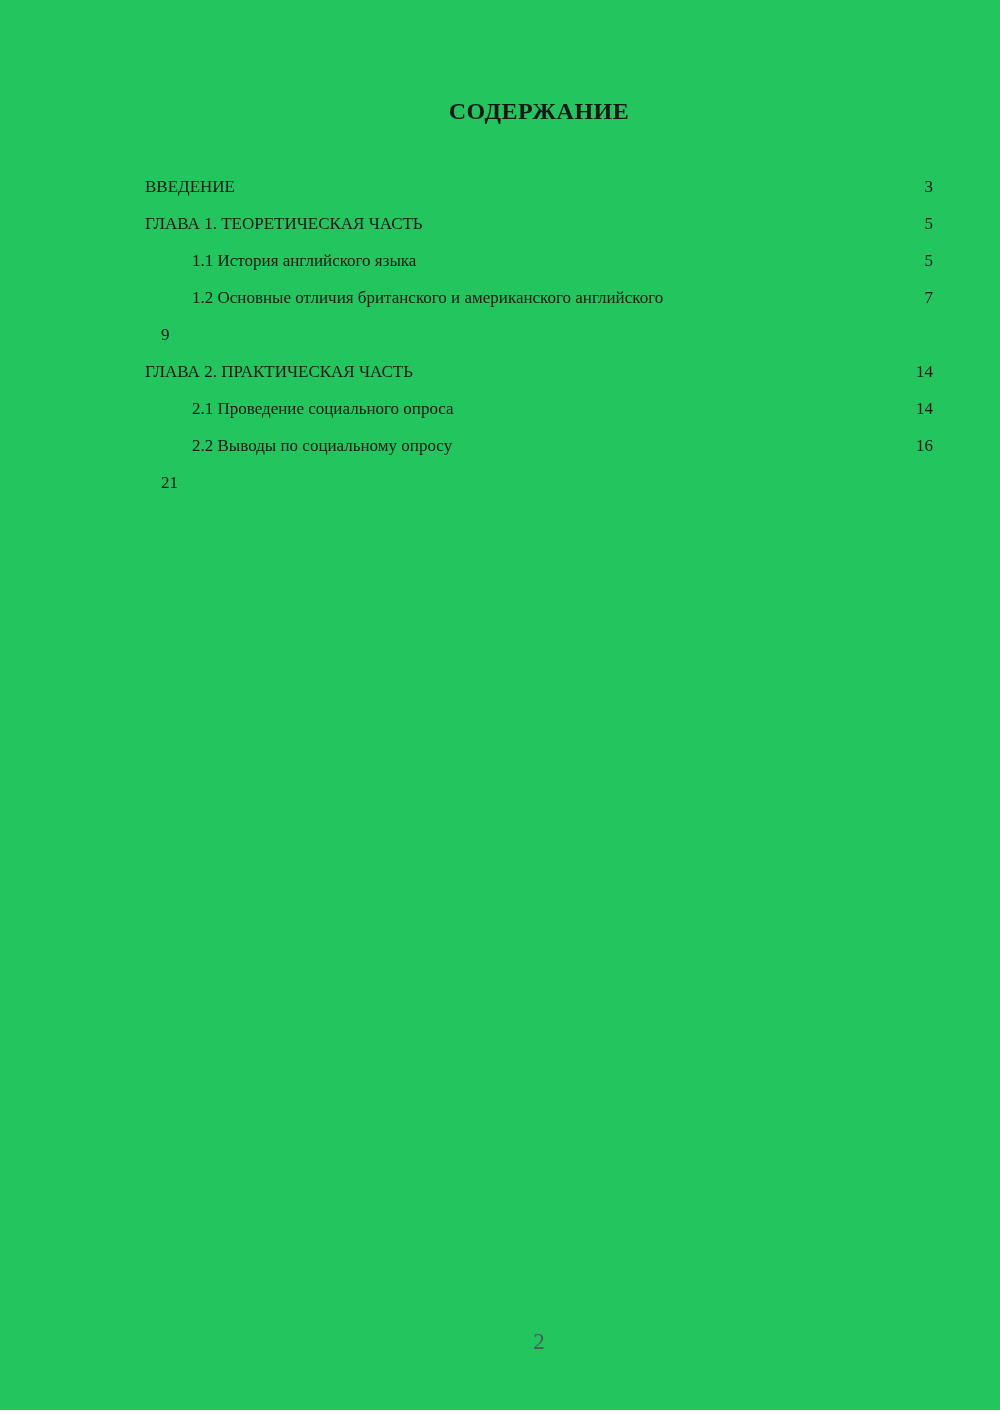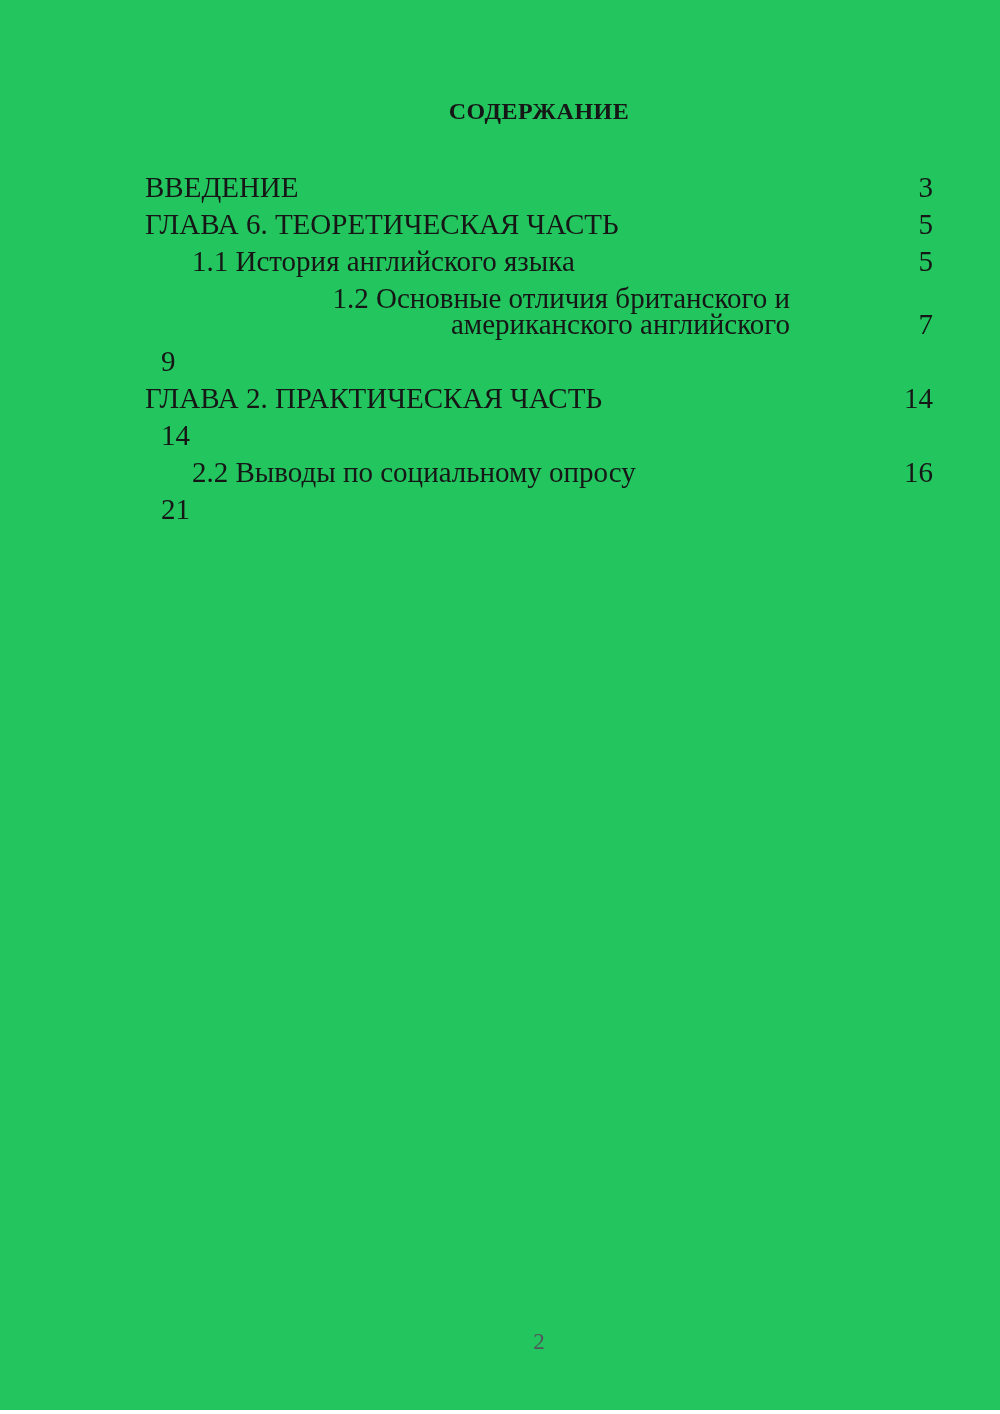--- a/index.html
+++ b/index.html
@@ -32,21 +32,21 @@
     font-weight: bold;
     letter-spacing: 0.5px;
   }
   .toc {
     margin-top: 49px;
   }
   .toc-row {
     display: flex;
     justify-content: space-between;
     align-items: flex-end;
-    font-size: 29px;
+    font-size: 17px;
     line-height: 26px;
     margin-bottom: 11px;
   }
   .toc-label {
     flex: 0 1 auto;
   }
   .toc-row.level-1 .toc-label {
     padding-left: 47px;
     box-sizing: border-box;
     max-width: 645px;
@@ -77,21 +77,21 @@
     <h1 class="doc-title">СОДЕРЖАНИЕ</h1>
 
     <div class="toc">
 
       <div class="toc-row level-0">
         <span class="toc-label">ВВЕДЕНИЕ</span>
         <span class="toc-page">3</span>
       </div>
 
       <div class="toc-row level-0">
-        <span class="toc-label">ГЛАВА 6. ТЕОРЕТИЧЕСКАЯ ЧАСТЬ</span>
+        <span class="toc-label">ГЛАВА 1. ТЕОРЕТИЧЕСКАЯ ЧАСТЬ</span>
         <span class="toc-page">5</span>
       </div>
 
       <div class="toc-row level-1">
         <span class="toc-label">1.1 История английского языка</span>
         <span class="toc-page">5</span>
       </div>
 
       <div class="toc-row level-1">
         <span class="toc-label">1.2 Основные отличия британского и американского английского</span>
@@ -102,20 +102,21 @@
         <span class="toc-page">9</span>
       </div>
 
 
       <div class="toc-row level-0">
         <span class="toc-label">ГЛАВА 2. ПРАКТИЧЕСКАЯ ЧАСТЬ</span>
         <span class="toc-page">14</span>
       </div>
 
       <div class="toc-row level-1">
+        <span class="toc-label">2.1 Проведение социального опроса</span>
         <span class="toc-page">14</span>
       </div>
 
       <div class="toc-row level-1">
         <span class="toc-label">2.2 Выводы по социальному опросу</span>
         <span class="toc-page">16</span>
       </div>
 
 
       <div class="toc-row level-0">

